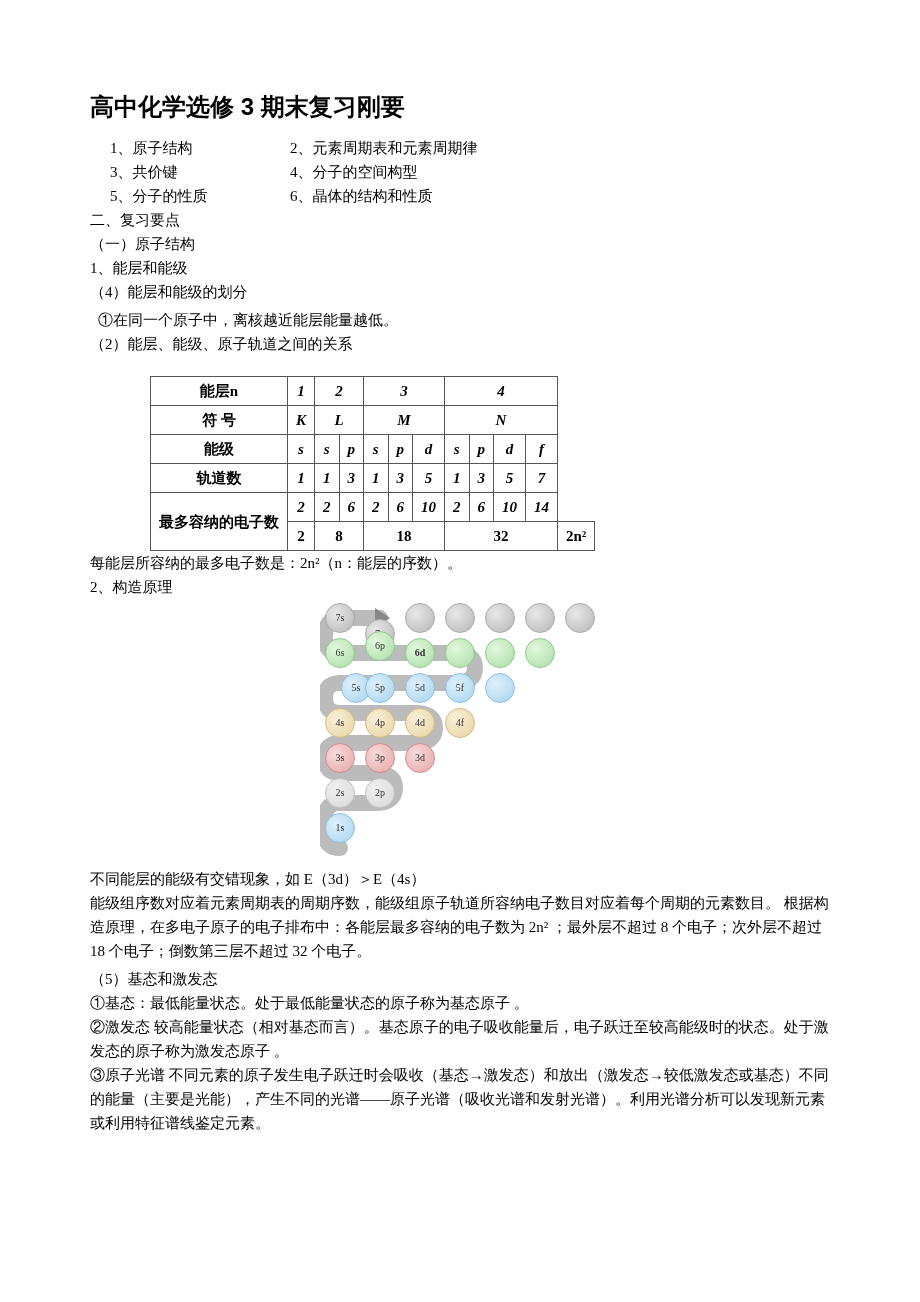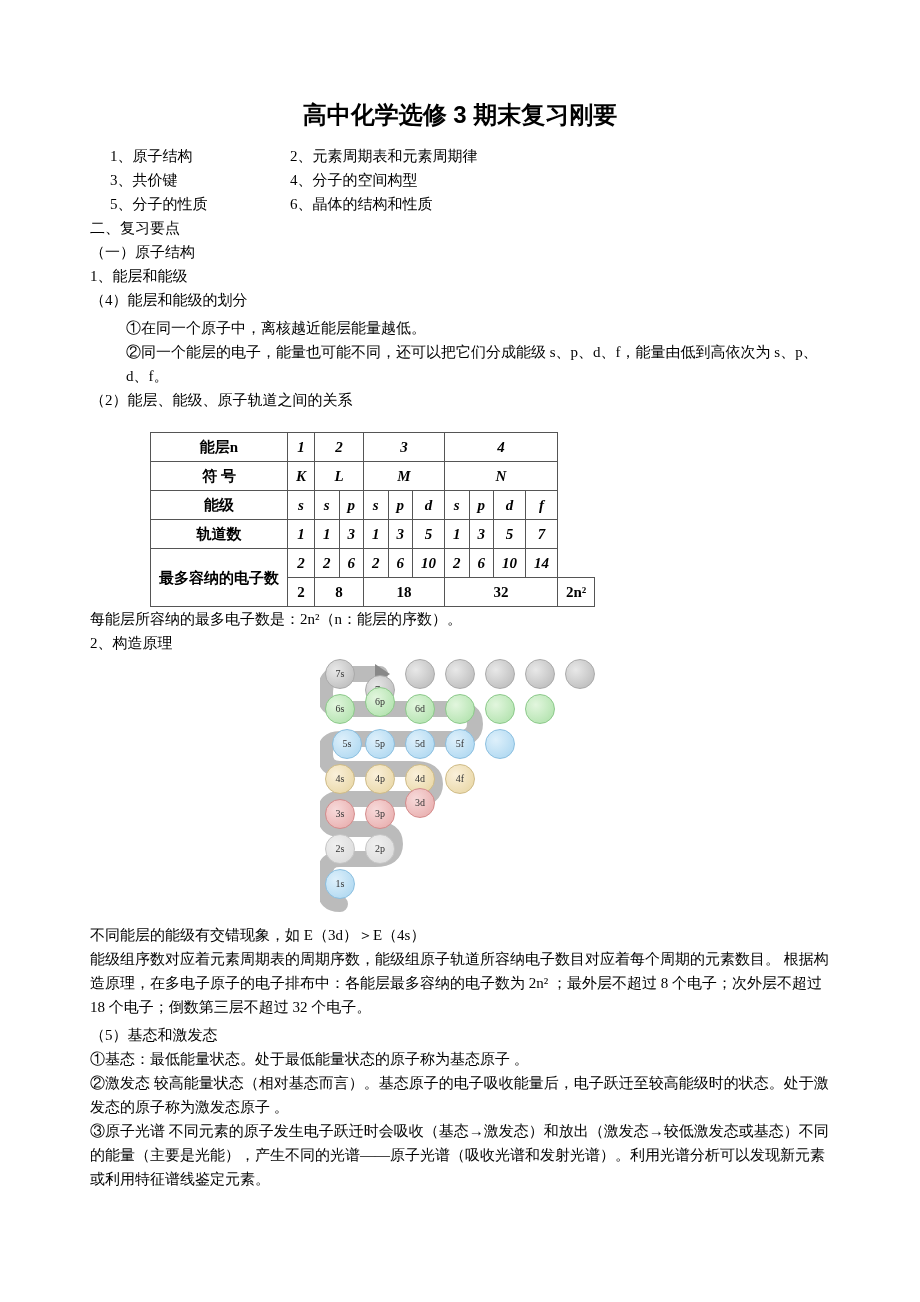--- a/index.html
+++ b/index.html
@@ -7,36 +7,36 @@
     font-size: 15px;
     line-height: 1.6;
     color: #000;
     width: 920px;
     margin: 0;
     padding: 80px 90px 40px 90px;
     box-sizing: border-box;
     background: #fff;
   }
   h1 {
-    text-align: center;
+    text-align: left;
     font-size: 24px;
     font-weight: bold;
-    margin: 16px 0 10px 0;
+    margin: 8px 0 10px 0;
     font-family: "SimHei", "黑体", sans-serif;
   }
   .topics {
     margin-left: 20px;
   }
   .topics .row {
     display: flex;
   }
   .topics .row > span:first-child {
     width: 180px;
   }
-  .indent1 { margin-left: 36px; }
+  .indent1 { margin-left: 8px; }
   .indent2 { margin-left: 40px; }
   .points p { margin: 0; }
 
   
   .tbl-wrap { margin-left: 60px; margin-top: 6px; }
   table.orbitals {
     border-collapse: collapse;
     font-family: "SimSun", serif;
     margin-top: 20px;
   }
@@ -103,21 +103,20 @@
     </div>
 </div>
 
 <p class="para">二、复习要点</p>
 <p class="para">（一）原子结构</p>
 <p class="para indent1">1、能层和能级</p>
 <p class="para indent2">（4）能层和能级的划分</p>
 
 <div class="points indent1 block">
   <p>①在同一个原子中，离核越近能层能量越低。</p>
-  <p>②同一个能层的电子，能量也可能不同，还可以把它们分成能级 s、p、d、f，能量由低到高依次为 s、p、d、f。</p>
 </div>
 
 <p class="para indent2">（2）能层、能级、原子轨道之间的关系</p>
 
 <div class="tbl-wrap">
 <table class="orbitals">
   <tbody>
         <tr>
     <td class="hdr">能层n</td>
     <td>1</td>
@@ -194,36 +193,36 @@
   <div id="aufbau-orbs">
       <div class="orb c-gray" style="left: 5px; top: 0px;">7s</div>
       <div class="orb c-gray" style="left: 45px; top: 16px;">7p</div>
       <div class="orb c-gray" style="left: 85px; top: 0px;"></div>
       <div class="orb c-gray" style="left: 125px; top: 0px;"></div>
       <div class="orb c-gray" style="left: 165px; top: 0px;"></div>
       <div class="orb c-gray" style="left: 205px; top: 0px;"></div>
       <div class="orb c-gray" style="left: 245px; top: 0px;"></div>
       <div class="orb c-green" style="left: 5px; top: 35px;">6s</div>
       <div class="orb c-green" style="left: 45px; top: 28px;">6p</div>
-      <div class="orb c-green" style="left: 85px; top: 35px;">6d</div>
+      <div class="orb c-green" style="left: 85px; top: 35px; font-weight: bold;">6d</div>
       <div class="orb c-green" style="left: 125px; top: 35px;"></div>
       <div class="orb c-green" style="left: 165px; top: 35px;"></div>
       <div class="orb c-green" style="left: 205px; top: 35px;"></div>
-      <div class="orb c-blue" style="left: 12px; top: 70px;">5s</div>
+      <div class="orb c-blue" style="left: 21px; top: 70px;">5s</div>
       <div class="orb c-blue" style="left: 45px; top: 70px;">5p</div>
       <div class="orb c-blue" style="left: 85px; top: 70px;">5d</div>
       <div class="orb c-blue" style="left: 125px; top: 70px;">5f</div>
       <div class="orb c-blue" style="left: 165px; top: 70px;"></div>
       <div class="orb c-tan" style="left: 5px; top: 105px;">4s</div>
       <div class="orb c-tan" style="left: 45px; top: 105px;">4p</div>
       <div class="orb c-tan" style="left: 85px; top: 105px;">4d</div>
       <div class="orb c-tan" style="left: 125px; top: 105px;">4f</div>
       <div class="orb c-red" style="left: 5px; top: 140px;">3s</div>
       <div class="orb c-red" style="left: 45px; top: 140px;">3p</div>
-      <div class="orb c-red" style="left: 85px; top: 129px;">3d</div>
+      <div class="orb c-red" style="left: 85px; top: 140px;">3d</div>
       <div class="orb c-ltg" style="left: 5px; top: 175px;">2s</div>
       <div class="orb c-ltg" style="left: 45px; top: 175px;">2p</div>
       <div class="orb c-blue" style="left: 5px; top: 210px;">1s</div>
     </div>
 </div>
 
 <p class="para indent2"><span>不同能层的能级有交错现象，如 E（3d）＞E（4s）</span></p>
 <p class="para indent1">能级组序数对应着元素周期表的周期序数，能级组原子轨道所容纳电子数目对应着每个周期的元素数目。 根据构造原理，在多电子原子的电子排布中：各能层最多容纳的电子数为 2n² ；最外层不超过 8 个电子；次外层不超过 18 个电子；倒数第三层不超过 32 个电子。</p>
 
 <p class="para indent2 block">（5）基态和激发态</p>

